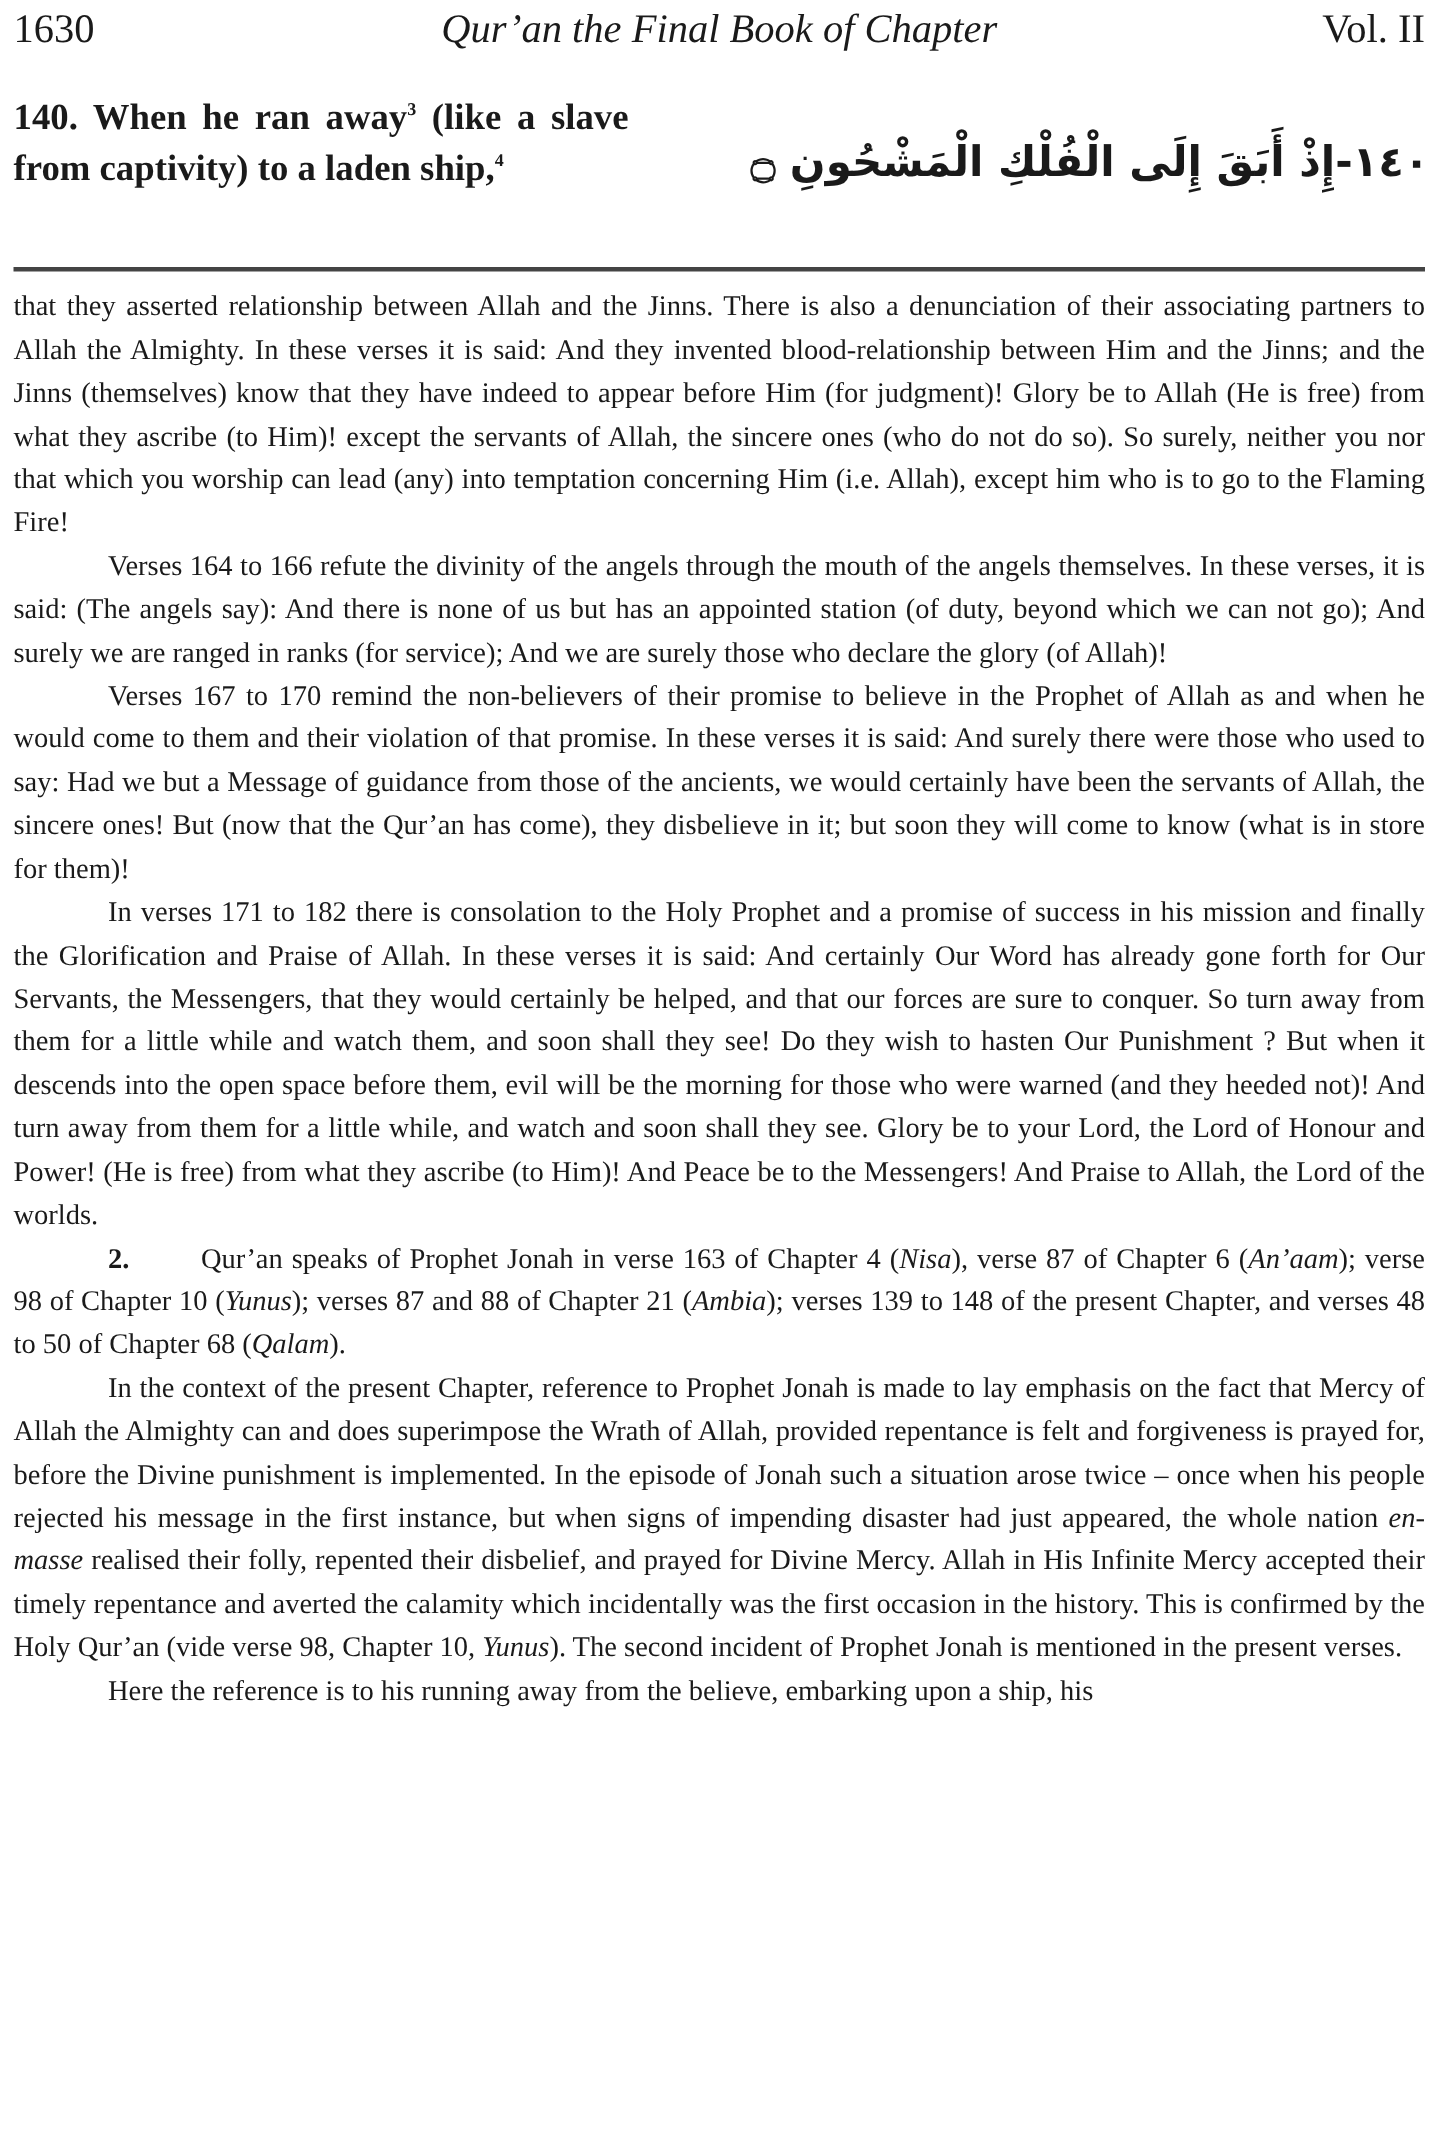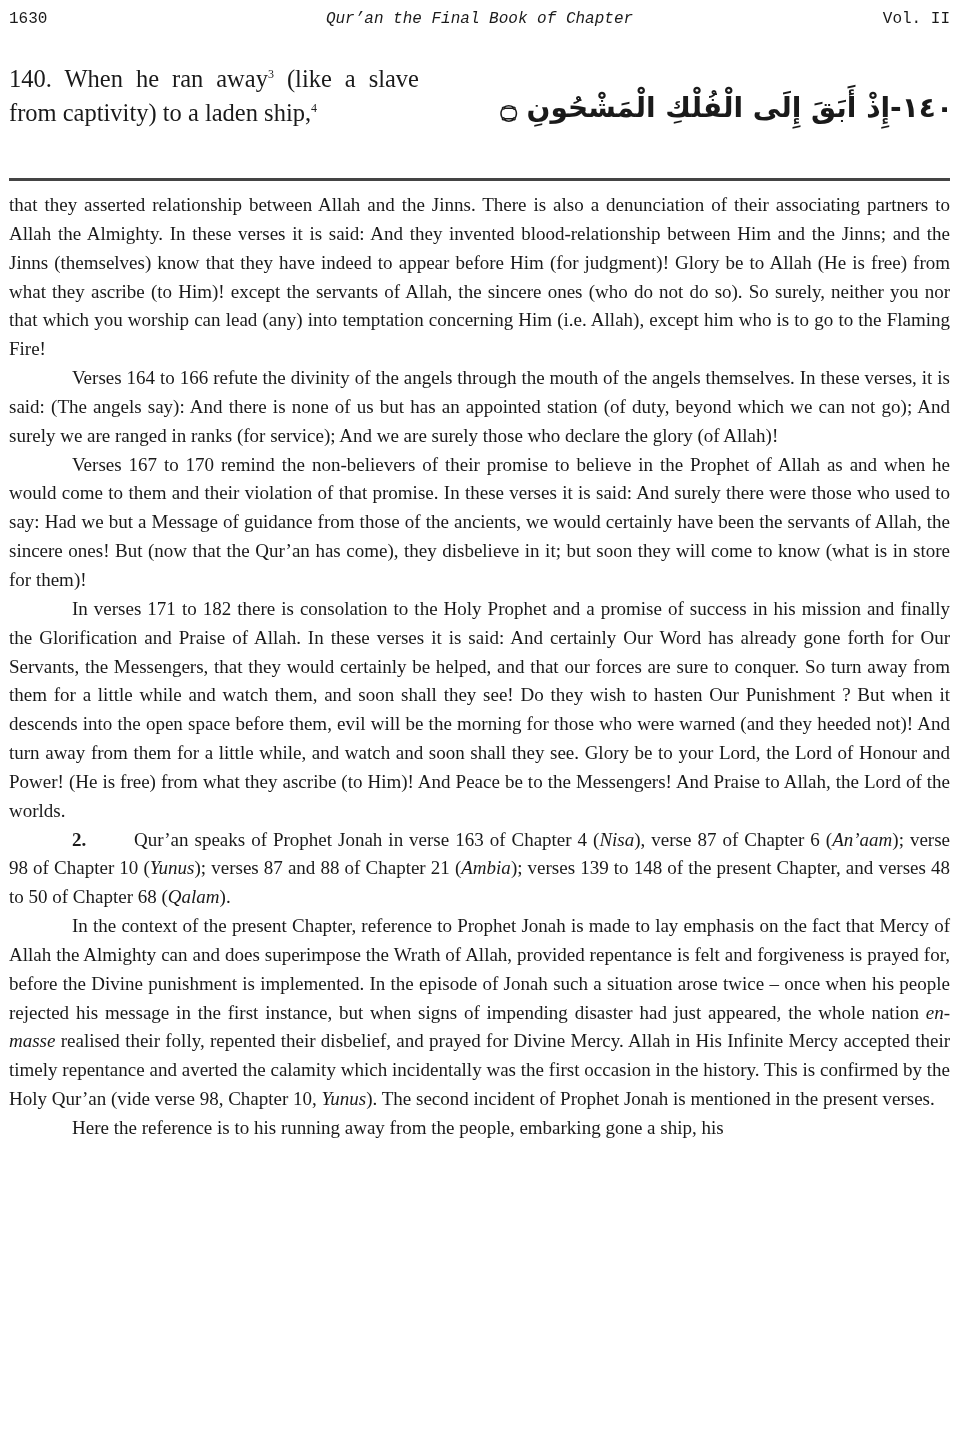--- a/index.html
+++ b/index.html
@@ -1,24 +1,24 @@
 <!DOCTYPE html>
 <html><head>
 <meta charset="utf-8">
 <style>
   html, body { margin: 0; padding: 0; background: #ffffff; }
   body { width: 960px; height: 1430px; overflow: hidden; position: relative;
          font-family: "Liberation Serif", "DejaVu Serif", serif; color: #1a1a1a; }
   .running-head { position: absolute; top: 2px; left: 9px; right: 10px; height: 34px;
-                  font-size: 16px; line-height: 34px; font-family: Liberation Mono, monospace; }
+                  font-size: 27px; line-height: 34px; }
   .running-head .pg { position: absolute; left: 0; top: 0; }
   .running-head .title { position: absolute; left: 0; right: 0; text-align: center; font-style: italic; }
   .running-head .vol { position: absolute; right: 0; top: 0; }
   .verse-block { position: absolute; top: 62px; left: 9px; width: 950px; height: 108px; }
-  .verse-en { position: absolute; left: 0; top: 0; width: 410px; font-weight: normal;
+  .verse-en { position: absolute; left: 0; top: 0; width: 410px; font-weight: bold;
               font-size: 24.5px; line-height: 34px; text-align: justify; }
   .verse-en sup { font-size: 12px; vertical-align: super; line-height: 0; }
   .verse-ar { position: absolute; right: 6px; top: 22px; font-family: "DejaVu Sans", sans-serif;
               font-size: 28px; line-height: 48px; direction: rtl; font-weight: bold; white-space: nowrap; }
   .rule { position: absolute; top: 178px; left: 9px; right: 10px; height: 0; border-top: 3px solid #444; }
   .body-text { position: absolute; top: 191px; left: 9px; width: 941px; font-size: 19px;
                line-height: 28.85px; text-align: justify; }
   .body-text p { margin: 0; }
   .body-text p.indent { text-indent: 63px; }
   .body-text .num { font-weight: bold; display: inline-block; width: 62px; text-indent: 0; }
@@ -40,16 +40,16 @@
 
 <div class="rule"></div>
 
 <div class="body-text">
   <p>that they asserted relationship between Allah and the Jinns. There is also a denunciation of their associating partners to Allah the Almighty. In these verses it is said: And they invented blood-relationship between Him and the Jinns; and the Jinns (themselves) know that they have indeed to appear before Him (for judgment)! Glory be to Allah (He is free) from what they ascribe (to Him)! except the servants of Allah, the sincere ones (who do not do so). So surely, neither you nor that which you worship can lead (any) into temptation concerning Him (i.e. Allah), except him who is to go to the Flaming Fire!</p>
   <p class="indent">Verses 164 to 166 refute the divinity of the angels through the mouth of the angels themselves. In these verses, it is said: (The angels say): And there is none of us but has an appointed station (of duty, beyond which we can not go); And surely we are ranged in ranks (for service); And we are surely those who declare the glory (of Allah)!</p>
   <p class="indent">Verses 167 to 170 remind the non-believers of their promise to believe in the Prophet of Allah as and when he would come to them and their violation of that promise. In these verses it is said: And surely there were those who used to say: Had we but a Message of guidance from those of the ancients, we would certainly have been the servants of Allah, the sincere ones! But (now that the Qur’an has come), they disbelieve in it; but soon they will come to know (what is in store for them)!</p>
   <p class="indent">In verses 171 to 182 there is consolation to the Holy Prophet and a promise of success in his mission and finally the Glorification and Praise of Allah. In these verses it is said: And certainly Our Word has already gone forth for Our Servants, the Messengers, that they would certainly be helped, and that our forces are sure to conquer. So turn away from them for a little while and watch them, and soon shall they see! Do they wish to hasten Our Punishment ? But when it descends into the open space before them, evil will be the morning for those who were warned (and they heeded not)! And turn away from them for a little while, and watch and soon shall they see. Glory be to your Lord, the Lord of Honour and Power! (He is free) from what they ascribe (to Him)! And Peace be to the Messengers! And Praise to Allah, the Lord of the worlds.</p>
   <p class="indent"><span class="num">2.</span><span>Qur’an speaks of Prophet Jonah in verse 163 of Chapter 4 (</span><i>Nisa</i><span>), verse 87 of Chapter 6 (</span><i>An’aam</i><span>); verse 98 of Chapter 10 (</span><i>Yunus</i><span>); verses 87 and 88 of Chapter 21 (</span><i>Ambia</i><span>); verses 139 to 148 of the present Chapter, and verses 48 to 50 of Chapter 68 (</span><i>Qalam</i><span>).</span></p>
   <p class="indent"><span>In the context of the present Chapter, reference to Prophet Jonah is made to lay emphasis on the fact that Mercy of Allah the Almighty can and does superimpose the Wrath of Allah, provided repentance is felt and forgiveness is prayed for, before the Divine punishment is implemented. In the episode of Jonah such a situation arose twice – once when his people rejected his message in the first instance, but when signs of impending disaster had just appeared, the whole nation </span><i>en-masse</i><span> realised their folly, repented their disbelief, and prayed for Divine Mercy. Allah in His Infinite Mercy accepted their timely repentance and averted the calamity which incidentally was the first occasion in the history. This is confirmed by the Holy Qur’an (vide verse 98, Chapter 10, </span><i>Yunus</i><span>). The second incident of Prophet Jonah is mentioned in the present verses.</span></p>
-  <p class="indent">Here the reference is to his running away from the people, embarking gone a ship, his</p>
+  <p class="indent">Here the reference is to his running away from the believe, embarking upon a ship, his</p>
 </div>
 
 <div class="contd">Contd....</div>
 
 </body></html>

